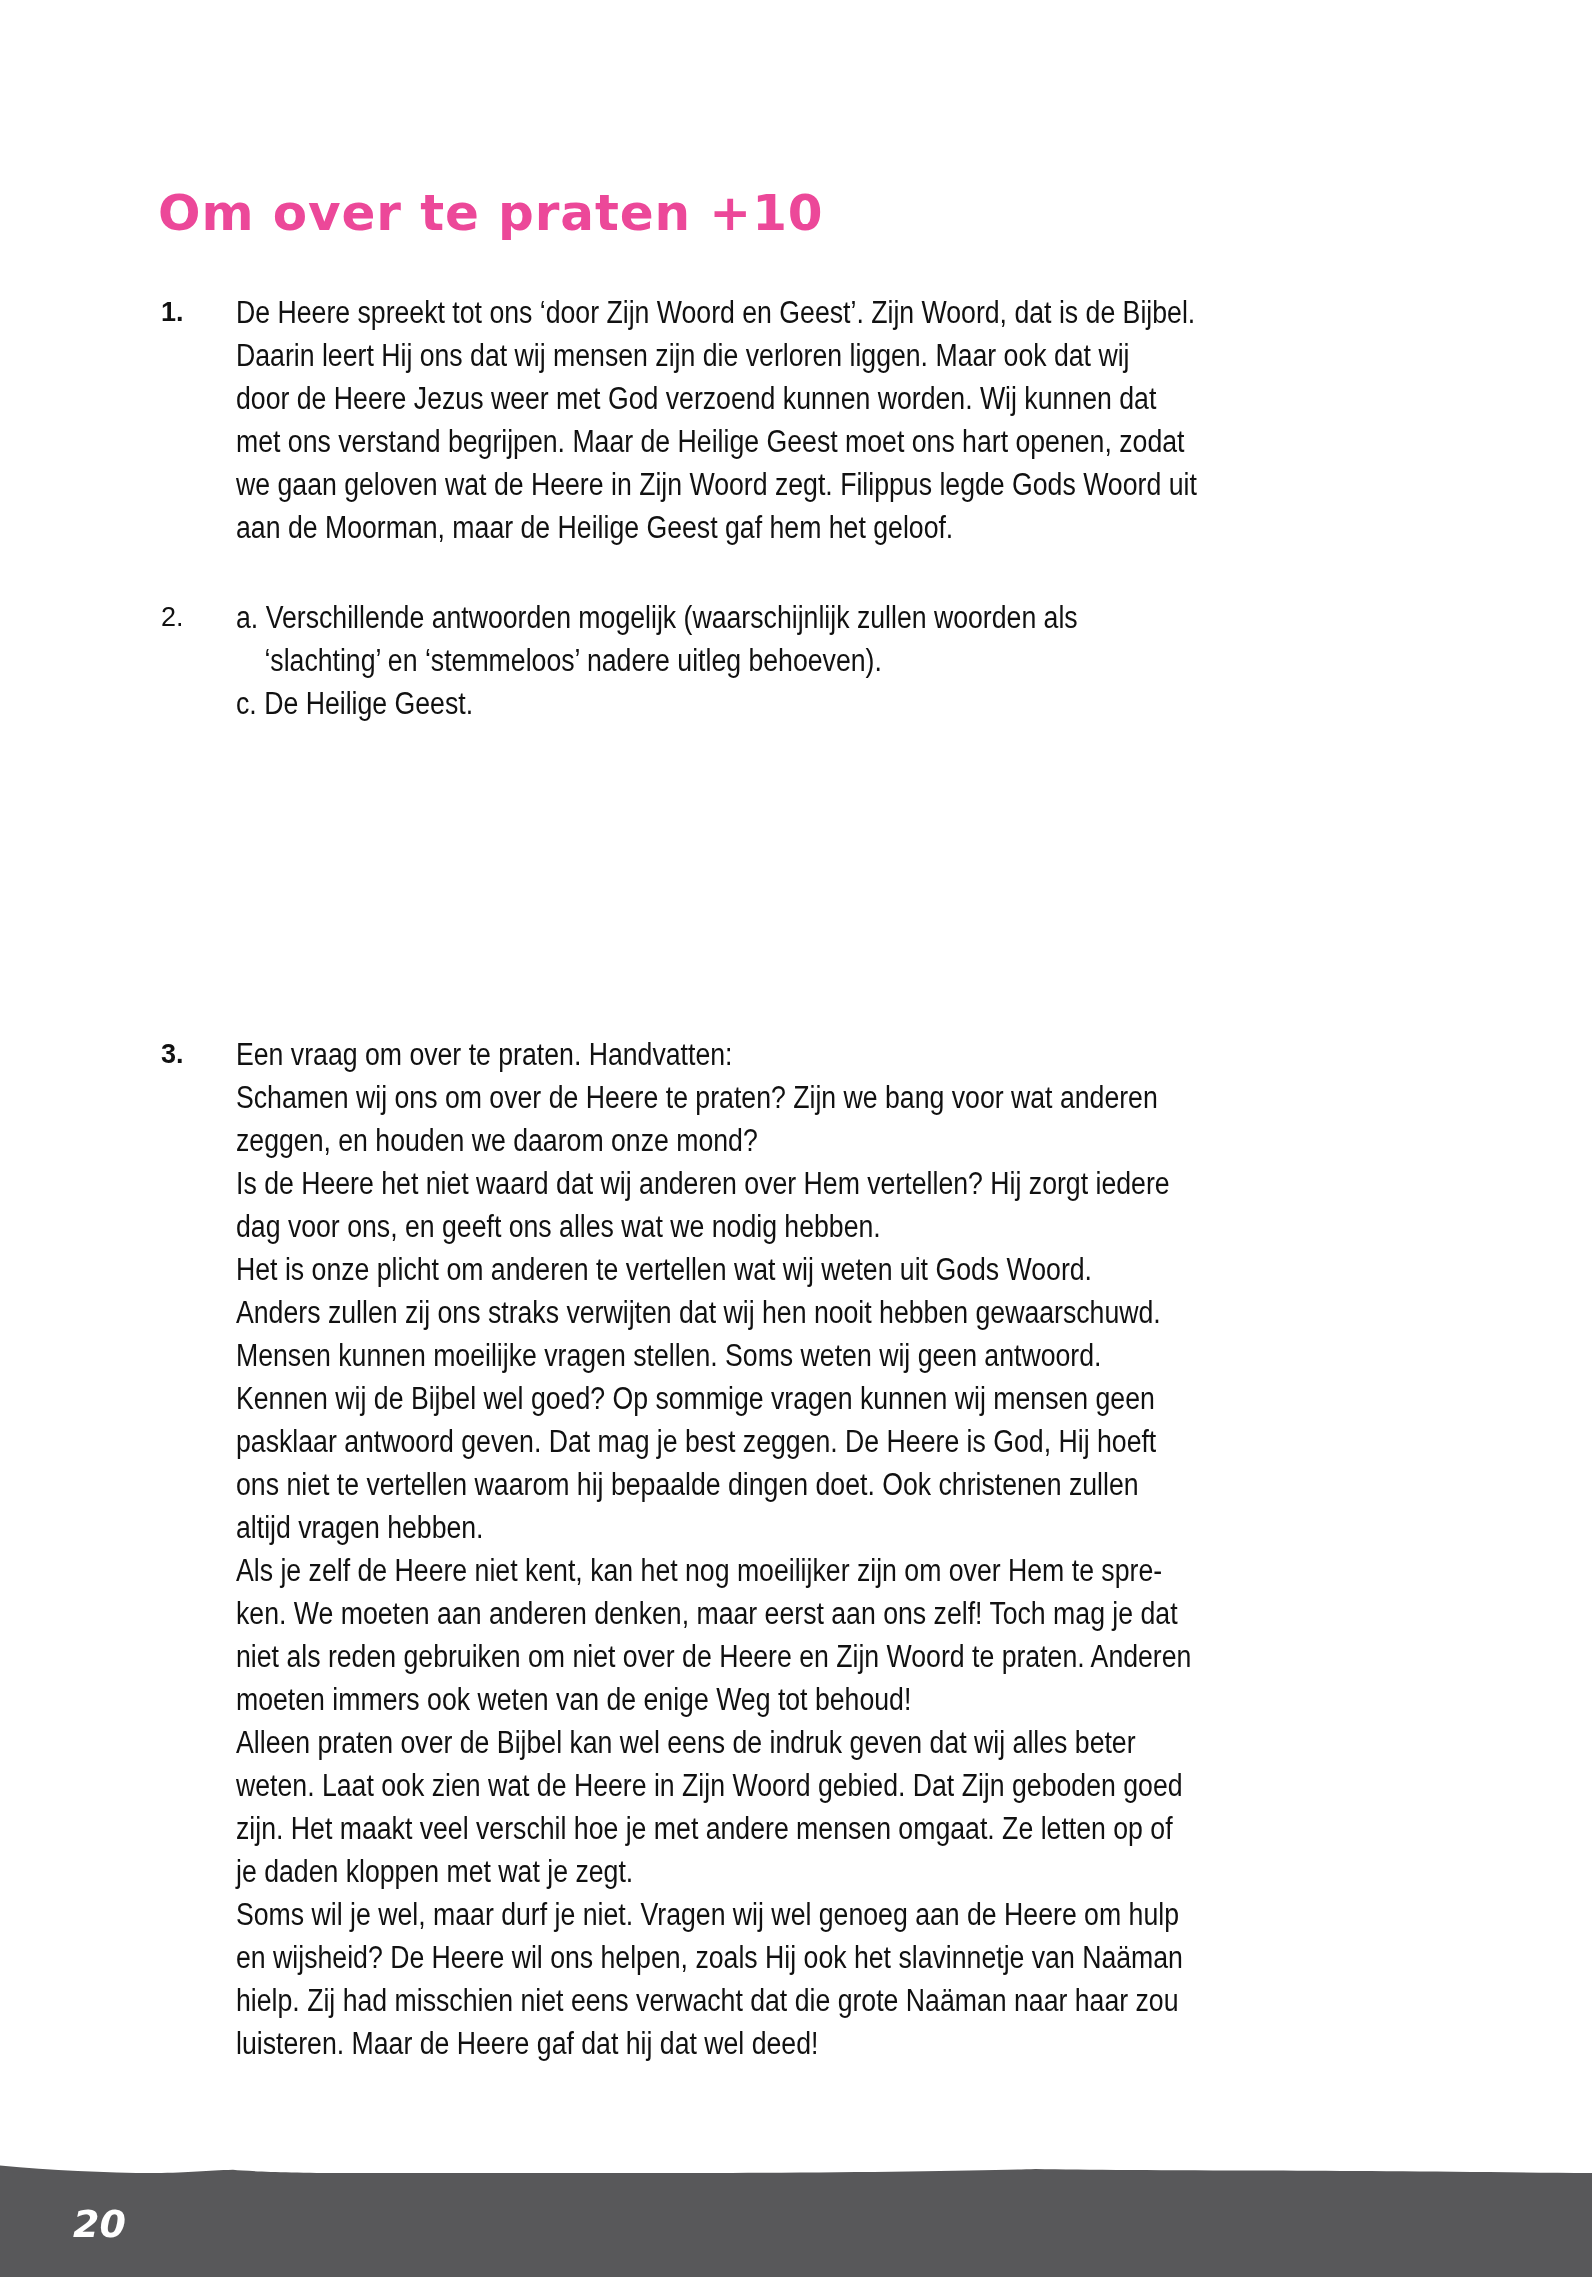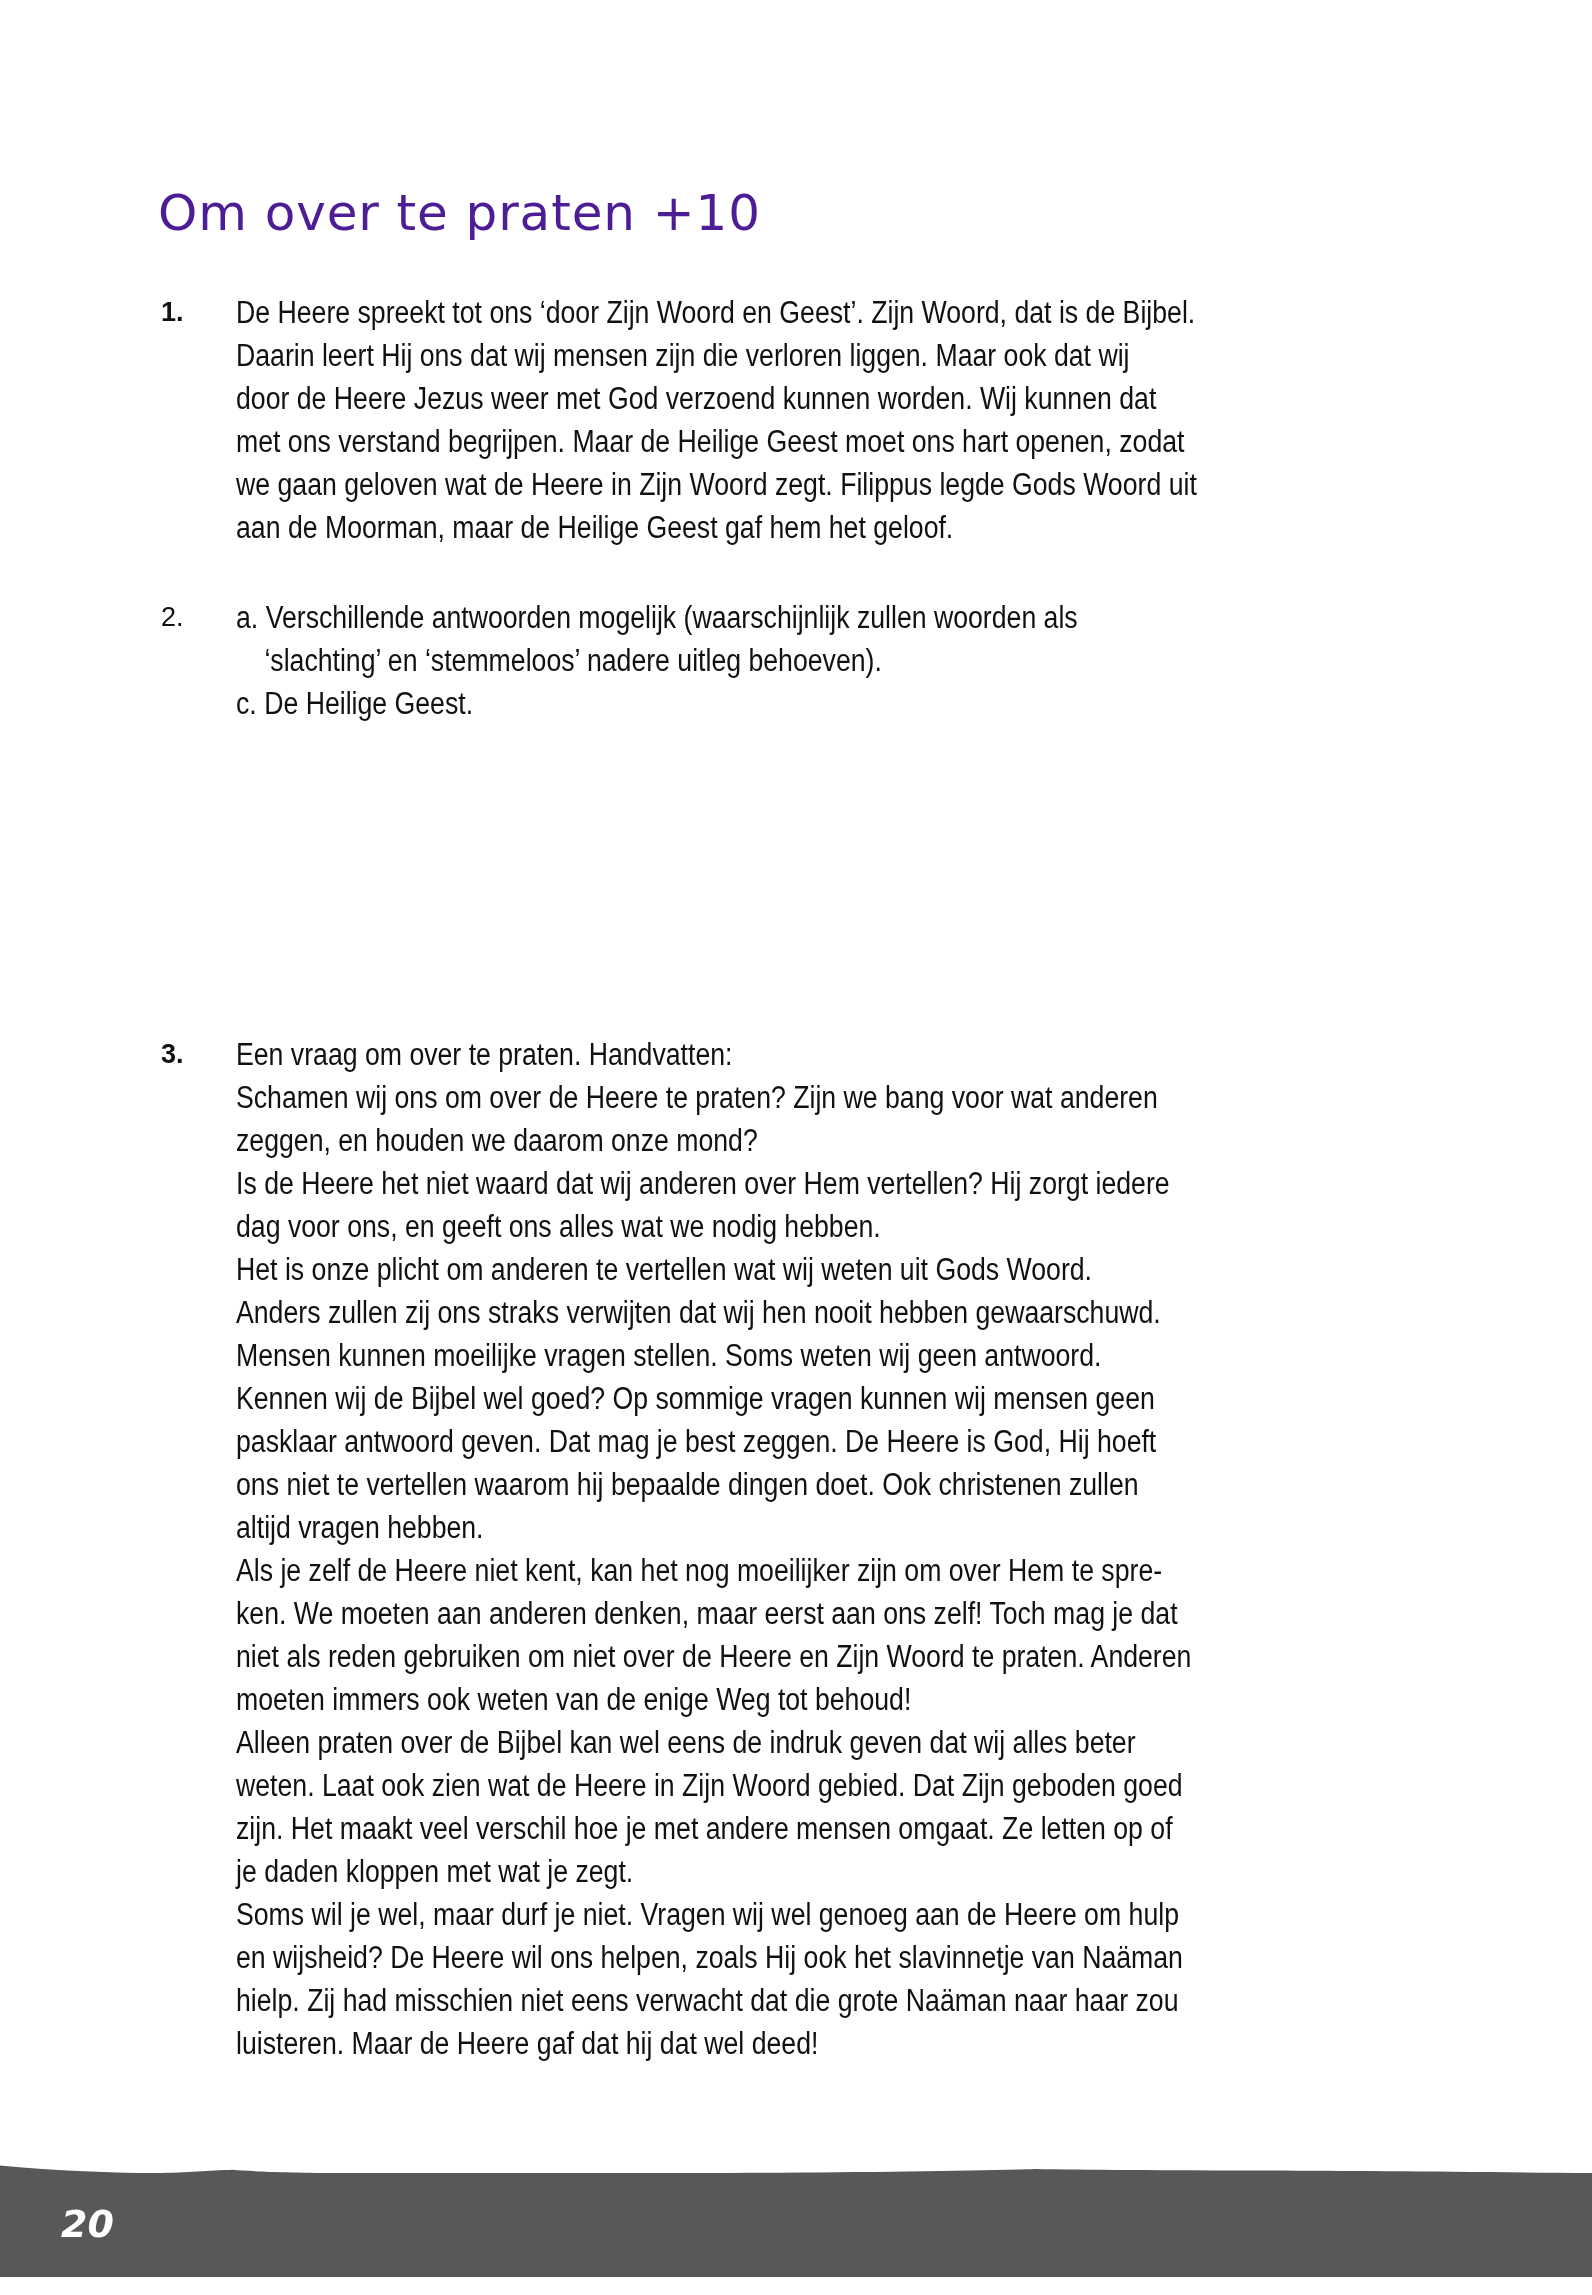--- a/index.html
+++ b/index.html
@@ -2,23 +2,23 @@
 <html style="font-size:14px"><head>
 <meta charset="utf-8">
 <style>
   html, body { margin:0; padding:0; }
   body {
     width:1592px; height:2295px; background:#ffffff; position:relative; overflow:hidden;
     font-family:"Liberation Sans", sans-serif; color:#111111;
   }
   .page-title {
     position:absolute; left:158px; top:188px;
-    font-family:"DejaVu Sans", sans-serif; font-weight:normal;
+    font-family:"DejaVu Sans", sans-serif; font-weight:bold;
     font-size:50px; line-height:1; letter-spacing:0.9px;
-    transform:scaleX(1.0); transform-origin:left top; color:#4c1d95;
+    transform:scaleX(1.0); transform-origin:left top; color:#ec4899;
   }
   .item { position:absolute; left:0; width:1592px; }
   .num {
     position:absolute; left:161px; font-size:27px; line-height:43px;
   }
   .num.bold { font-weight:bold; }
   .text {
     position:absolute; left:236px; width:1208px;
   }
   .line {
@@ -26,21 +26,21 @@
     transform:scaleX(0.86); transform-origin:left center;
   }
   .sub-indent { padding-left:33px; }
   .footer {
     position:absolute; left:0; top:2173px; width:1592px; height:104px; background:#58585a;
   }
   .footer-wave {
     position:absolute; left:0; top:2162px; width:1592px; height:17.3px;
   }
   .page-number {
-    position:absolute; left:61px; top:2205px; font-family:"DejaVu Sans", sans-serif;
+    position:absolute; left:73px; top:2205px; font-family:"DejaVu Sans", sans-serif;
     font-weight:bold; font-style:italic; font-size:38px; color:#ffffff; line-height:1;
   }
 </style>
 </head>
 <body>
 
 <div class="page-title">Om over te praten +10</div>
 
 <div class="item" style="top:291px;">
   <div class="num bold">1.</div>

